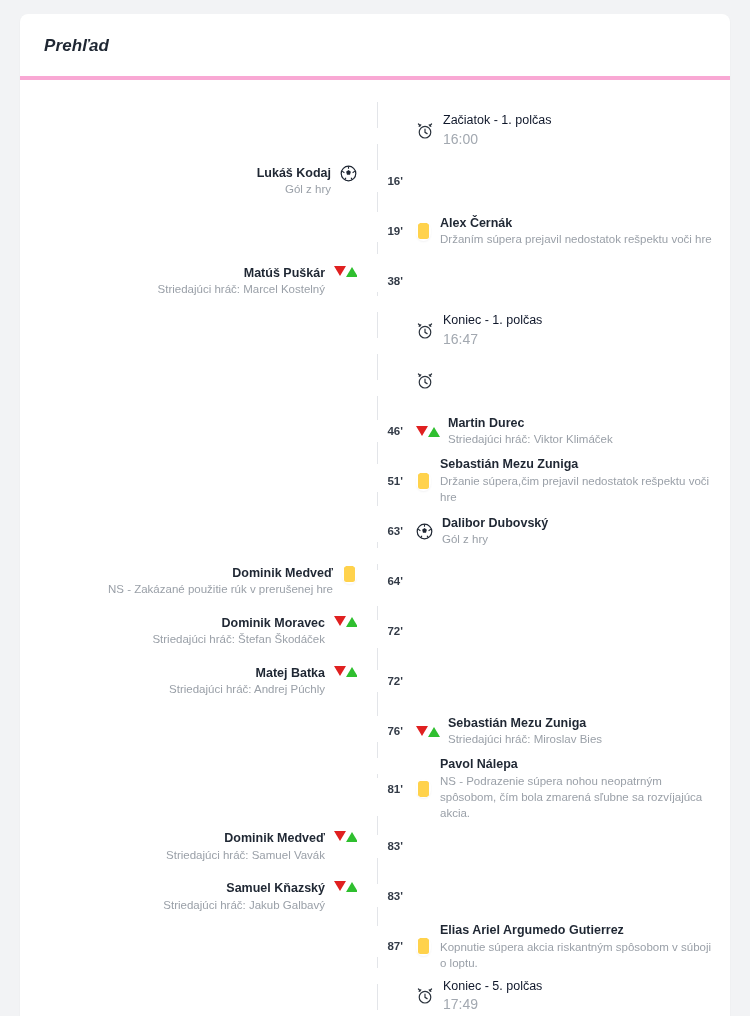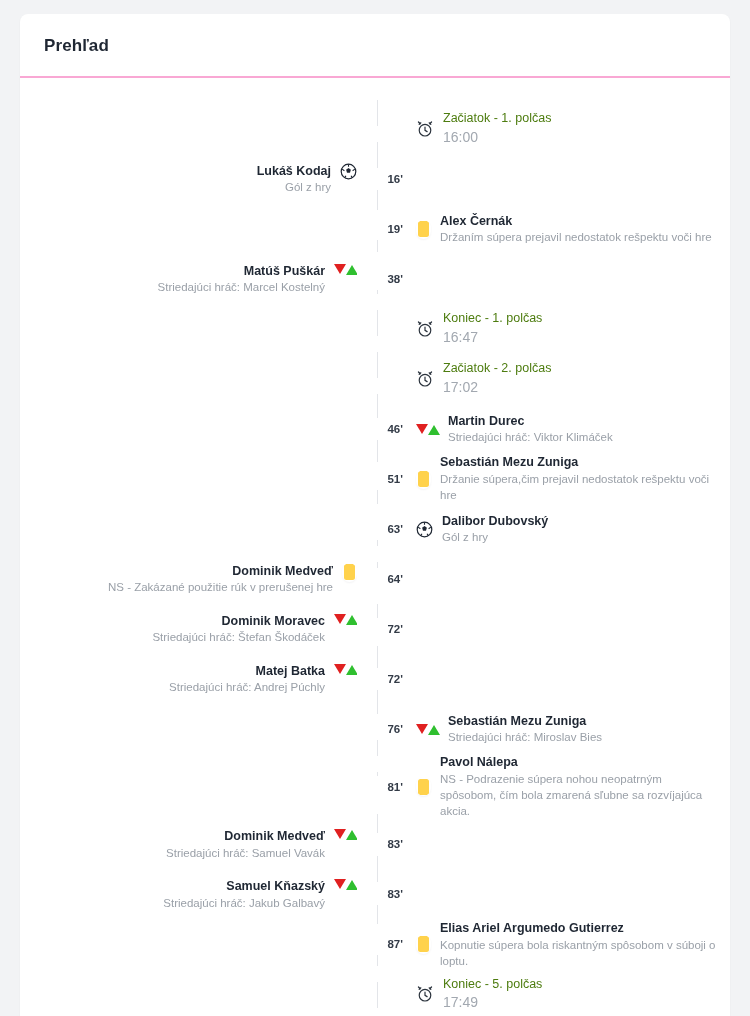--- a/index.html
+++ b/index.html
@@ -20,21 +20,22 @@
 
   .card {
     background: #ffffff;
     border-radius: 8px;
     box-shadow: 0 1px 2px rgba(16,24,40,0.05);
     overflow: hidden;
   }
 
   .card-header {
     padding: 22px 24px 20px 24px;
-    border-bottom: 2px solid #f9a8d4;
+    border-bottom: 4px solid #f9a8d4;
+    font-style: italic;
   }
 
   .card-title {
     font-size: 17px;
     font-weight: bold;
     color: #1f2733;
     letter-spacing: .1px;
   }
 
   .timeline {
@@ -112,21 +113,21 @@
     font-weight: normal;
   }
   .detail.wrap { white-space: normal; max-width: 280px; }
 
   
   .row.system .side-left { visibility: hidden; }
   .row.system .minute { visibility: hidden; }
   .row.system { min-height: 50px; }
   .sys-label {
     font-size: 12.5px;
-    color: #4d7c0f;
+    color: #0f172a;
     line-height: 1.4;
   }
   .sys-time {
     font-size: 14px;
     color: #a2a8b0;
     line-height: 1.4;
   }
 
   
   .icon {
@@ -260,24 +261,20 @@
           <div class="side-right">
             <span class="icon clock">
               <svg viewBox="0 0 24 24" width="18" height="18">
                 <circle cx="12" cy="13.6" r="7.7" fill="none" stroke="#2b333d" stroke-width="1.6"></circle>
                 <path d="M12 9.6v4.2l2.8 1.7" fill="none" stroke="#2b333d" stroke-width="1.6" stroke-linecap="round"></path>
                 <path d="M5.6 5.0L3.3 2.6M18.4 5.0l2.3-2.4" stroke="#2b333d" stroke-width="1.7" stroke-linecap="round"></path>
                 <path d="M4.0 6.6a4 4 0 0 1 3.0-3.0" stroke="#2b333d" stroke-width="1.6" fill="none"></path>
                 <path d="M20.0 6.6a4 4 0 0 0-3.0-3.0" stroke="#2b333d" stroke-width="1.6" fill="none"></path>
               </svg>
             </span>
-            <div class="texts">
-              <div class="sys-label">Začiatok - 2. polčas</div>
-              <div class="sys-time">17:02</div>
-            </div>
           </div>
         </div>
         <div class="row">
           <div class="side-left"></div>
           <div class="minute">46'</div>
           <div class="side-right">
             <span class="icon sub">
               <span class="sub-arrows">
                 <span class="tri down" style="border-top-color: rgb(224, 32, 32);"></span>
                 <span class="tri up" style="border-bottom-color: rgb(47, 191, 47);"></span>
@@ -427,21 +424,21 @@
         </div>
         <div class="row">
           <div class="side-left"></div>
           <div class="minute">87'</div>
           <div class="side-right">
             <span class="icon card">
               <span class="yellow-card" style="background: rgb(255, 210, 76);"></span>
             </span>
             <div class="texts">
               <div class="player">Elias Ariel Argumedo Gutierrez</div>
-              <div class="detail wrap">Kopnutie súpera bola riskantným spôsobom v súboji o loptu.</div>
+              <div class="detail wrap">Kopnutie súpera akcia riskantným spôsobom v súboji o loptu.</div>
             </div>
           </div>
         </div>
         <div class="row system">
           <div class="side-left"></div>
           <div class="minute"></div>
           <div class="side-right">
             <span class="icon clock">
               <svg viewBox="0 0 24 24" width="18" height="18">
                 <circle cx="12" cy="13.6" r="7.7" fill="none" stroke="#2b333d" stroke-width="1.6"></circle>

